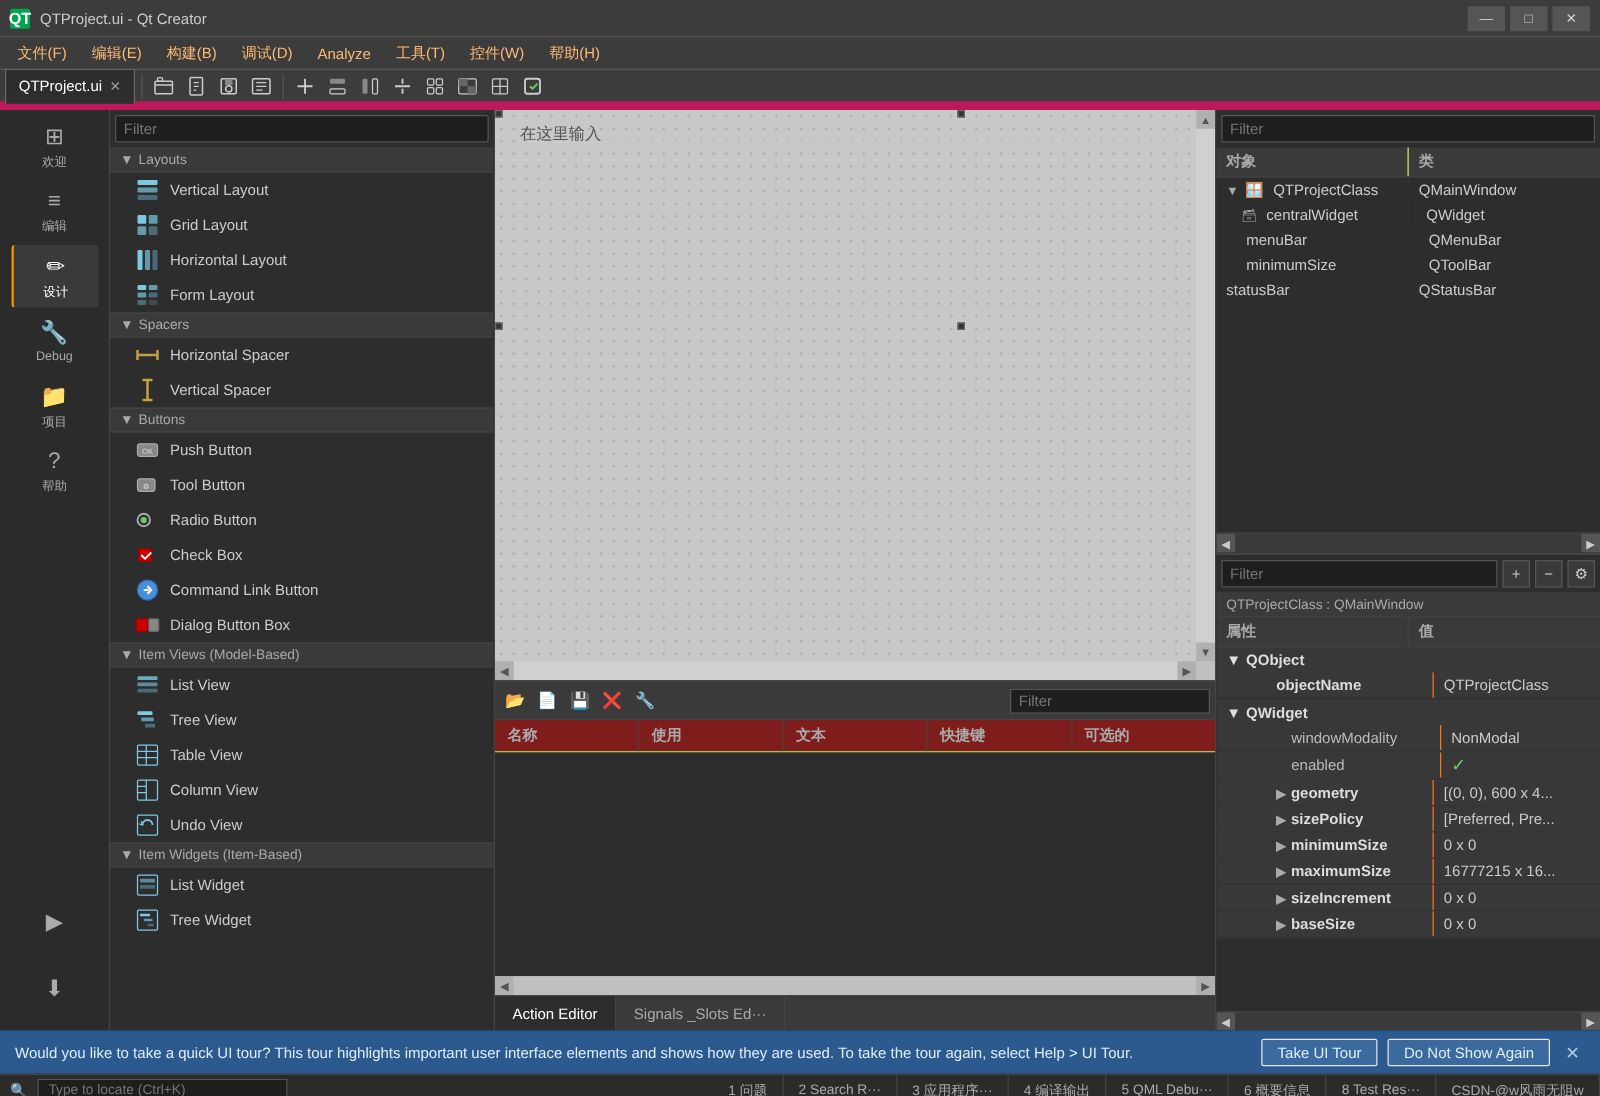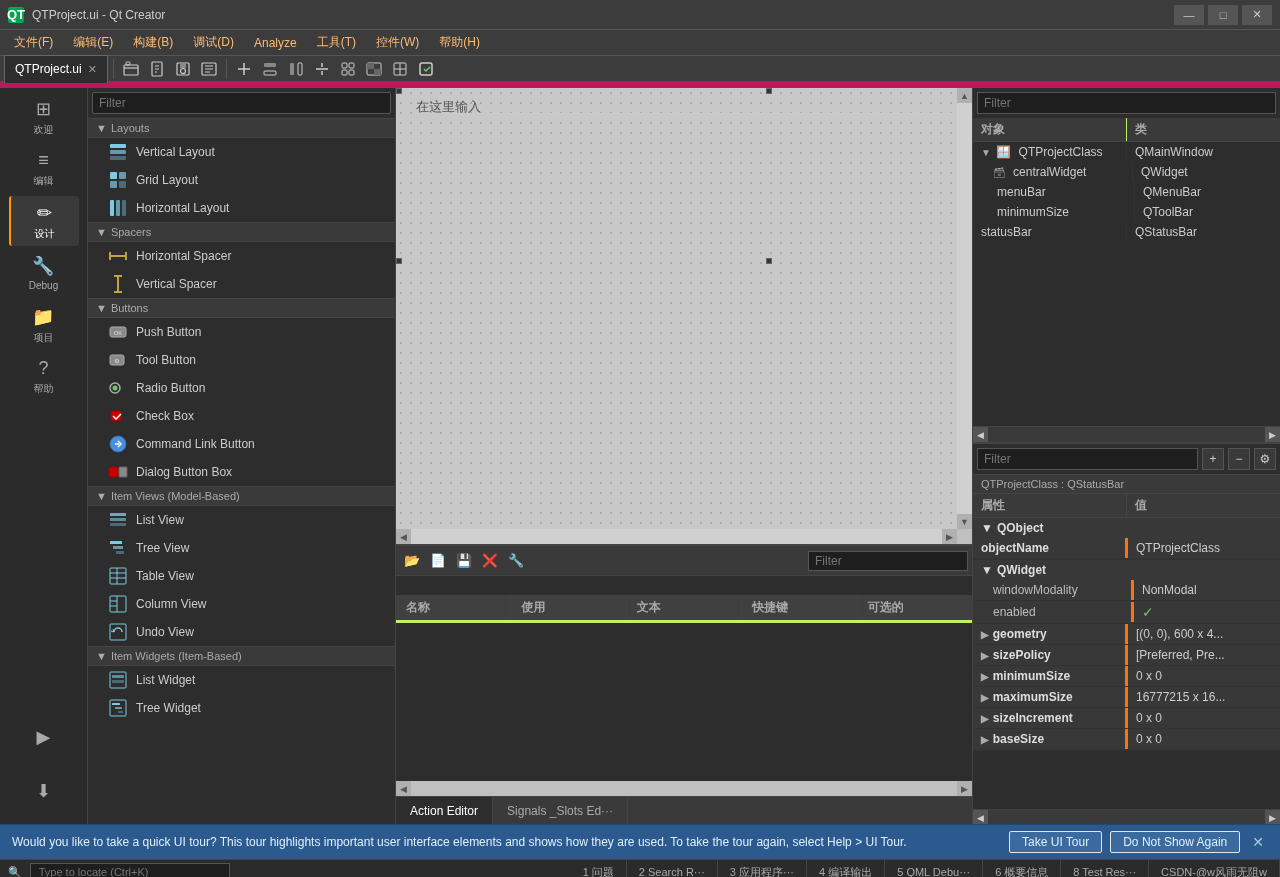--- a/index.html
+++ b/index.html
@@ -49,21 +49,21 @@
     .scrollbar-h { position: absolute; bottom: 0; left: 0; right: 15px; height: 15px; background: #d0d0d0; display: flex; align-items: center; }
     .scroll-arrow { width: 15px; height: 15px; background: #b0b0b0; display: flex; align-items: center; justify-content: center; font-size: 9px; color: #555; cursor: pointer; flex-shrink: 0; }
     .scroll-track-v { flex: 1; width: 100%; }
     .scroll-track-h { flex: 1; height: 100%; }
 
     
     .bottom-panel { height: 280px; border-top: 2px solid #444; display: flex; flex-direction: column; background: #2d2d2d; }
     .bottom-toolbar { display: flex; align-items: center; background: #3a3a3a; height: 30px; padding: 0 4px; gap: 2px; border-bottom: 1px solid #444; }
     .bottom-toolbar-right { margin-left: auto; display: flex; align-items: center; }
     .filter-input-sm { background: #1e1e1e; border: 1px solid #555; color: #ccc; padding: 2px 6px; font-size: 12px; width: 160px; }
-    .action-table-header { display: flex; background: #404040; border-bottom: 3px solid #bef264; margin-top: 19px; }
+    .action-table-header { display: flex; background: #7f1d1d; border-bottom: 1px solid #bef264; }
     .action-col { padding: 4px 10px; color: #aaa; font-size: 12px; border-right: 1px solid #444; flex: 1; font-weight: bold; }
     .action-col:last-child { border-right: none; }
     .bottom-tabs { display: flex; border-top: 1px solid #444; height: 28px; background: #3a3a3a; }
     .bottom-tab { padding: 4px 14px; color: #aaa; font-size: 12px; cursor: pointer; border-right: 1px solid #444; display: flex; align-items: center; }
     .bottom-tab.active { background: #2d2d2d; color: #fff; }
 
     
     .right-panel { width: 308px; background: #2d2d2d; border-left: 1px solid #444; display: flex; flex-direction: column; flex-shrink: 0; overflow: hidden; }
     .right-panel-top { flex: 1; display: flex; flex-direction: column; border-bottom: 2px solid #444; overflow: hidden; }
     .right-panel-filter { padding: 4px; }
@@ -80,21 +80,21 @@
     .prop-filter-row { display: flex; align-items: center; padding: 4px; gap: 4px; border-bottom: 1px solid #444; }
     .prop-filter-input { flex: 1; background: #1e1e1e; border: 1px solid #555; color: #ccc; padding: 3px 6px; font-size: 12px; }
     .prop-filter-btn { width: 22px; height: 22px; background: #3a3a3a; border: 1px solid #555; color: #ccc; cursor: pointer; display: flex; align-items: center; justify-content: center; font-size: 12px; }
     .prop-class-label { padding: 3px 8px; background: #3a3a3a; border-bottom: 1px solid #444; font-size: 11px; color: #aaa; }
     .prop-table-header { display: flex; background: #3a3a3a; border-bottom: 1px solid #444; }
     .prop-col { padding: 3px 8px; color: #aaa; font-size: 12px; border-right: 1px solid #444; flex: 1; font-weight: bold; }
     .prop-col:last-child { border-right: none; }
     .prop-section { background: #383838; border-bottom: 1px solid #333; }
     .prop-section-header { padding: 3px 8px; font-weight: bold; color: #ddd; font-size: 12px; display: flex; align-items: center; gap: 4px; cursor: pointer; }
     .prop-row { display: flex; align-items: center; border-bottom: 1px solid #333; }
-    .prop-name { padding: 3px 8px 3px 20px; color: #bbb; font-size: 12px; flex: 1; border-right: 3px solid #f97316; white-space: nowrap; overflow: hidden; text-overflow: ellipsis; }
+    .prop-name { padding: 3px 8px 3px 20px; color: #bbb; font-size: 12px; flex: 1; border-right: 1px solid #f97316; white-space: nowrap; overflow: hidden; text-overflow: ellipsis; margin-left: 40px; }
     .prop-name.bold { font-weight: bold; color: #ddd; padding-left: 8px; }
     .prop-value { padding: 3px 8px; color: #ccc; font-size: 12px; flex: 1; overflow: hidden; text-overflow: ellipsis; white-space: nowrap; }
     .prop-expand { color: #aaa; margin-right: 4px; font-size: 10px; cursor: pointer; }
     .scroll-corner { position: absolute; right: 0; bottom: 0; width: 15px; height: 15px; background: #c0c0c0; }
 
     
     .status-bar { height: 25px; background: #2b2b2b; border-top: 1px solid #444; display: flex; align-items: center; gap: 0; font-size: 11px; color: #aaa; }
     .status-left { flex: 1; padding: 0 8px; display: flex; align-items: center; gap: 8px; overflow: hidden; }
     .status-tab { padding: 0 12px; height: 25px; display: flex; align-items: center; border-right: 1px solid #444; cursor: pointer; white-space: nowrap; }
 
@@ -307,20 +307,33 @@
       <div class="panel-item">
         <div class="panel-icon">
           <svg width="20" height="20" viewBox="0 0 20 20">
               <rect x="2" y="2" width="4" height="16" rx="1" fill="#7ec8e3"></rect>
               <rect x="8" y="2" width="4" height="16" rx="1" fill="#7ec8e3" opacity="0.7"></rect>
               <rect x="14" y="2" width="4" height="16" rx="1" fill="#7ec8e3" opacity="0.4"></rect>
             </svg>
         </div>
         <span>Horizontal Layout</span>
       </div>
+      <div class="panel-item">
+        <div class="panel-icon">
+          <svg width="20" height="20" viewBox="0 0 20 20">
+              <rect x="2" y="2" width="7" height="4" rx="1" fill="#7ec8e3"></rect>
+              <rect x="11" y="2" width="7" height="4" rx="1" fill="#7ec8e3" opacity="0.7"></rect>
+              <rect x="2" y="8" width="7" height="4" rx="1" fill="#7ec8e3" opacity="0.7"></rect>
+              <rect x="11" y="8" width="7" height="4" rx="1" fill="#7ec8e3" opacity="0.4"></rect>
+              <rect x="2" y="14" width="7" height="4" rx="1" fill="#7ec8e3" opacity="0.4"></rect>
+              <rect x="11" y="14" width="7" height="4" rx="1" fill="#7ec8e3" opacity="0.2"></rect>
+            </svg>
+        </div>
+        <span>Form Layout</span>
+      </div>
 
       <div class="panel-section-header">
         <span>▼</span>
         <span>Spacers</span>
       </div>
       <div class="panel-item">
         <div class="panel-icon">
           <svg width="20" height="20" viewBox="0 0 20 20">
               <line x1="2" y1="10" x2="18" y2="10" stroke="#c3a040" stroke-width="2"></line>
               <line x1="2" y1="6" x2="2" y2="14" stroke="#c3a040" stroke-width="2"></line>
@@ -604,21 +617,21 @@
       </div>
     </div>
 
     <div class="right-panel-bottom">
       <div class="prop-filter-row">
         <input type="text" class="prop-filter-input" placeholder="Filter" style="">
         <button class="prop-filter-btn" title="Add">+</button>
         <button class="prop-filter-btn" title="Remove">−</button>
         <button class="prop-filter-btn" title="Settings">⚙</button>
       </div>
-      <div class="prop-class-label">QTProjectClass : QStatusBar</div>
+      <div class="prop-class-label">QTProjectClass : QMainWindow</div>
       <div class="prop-table-header">
         <div class="prop-col">属性</div>
         <div class="prop-col">值</div>
       </div>
       <div class="prop-scroll">
 
         <div class="prop-section">
           <div class="prop-section-header">
             <span>▼</span>
             <span>QObject</span>

